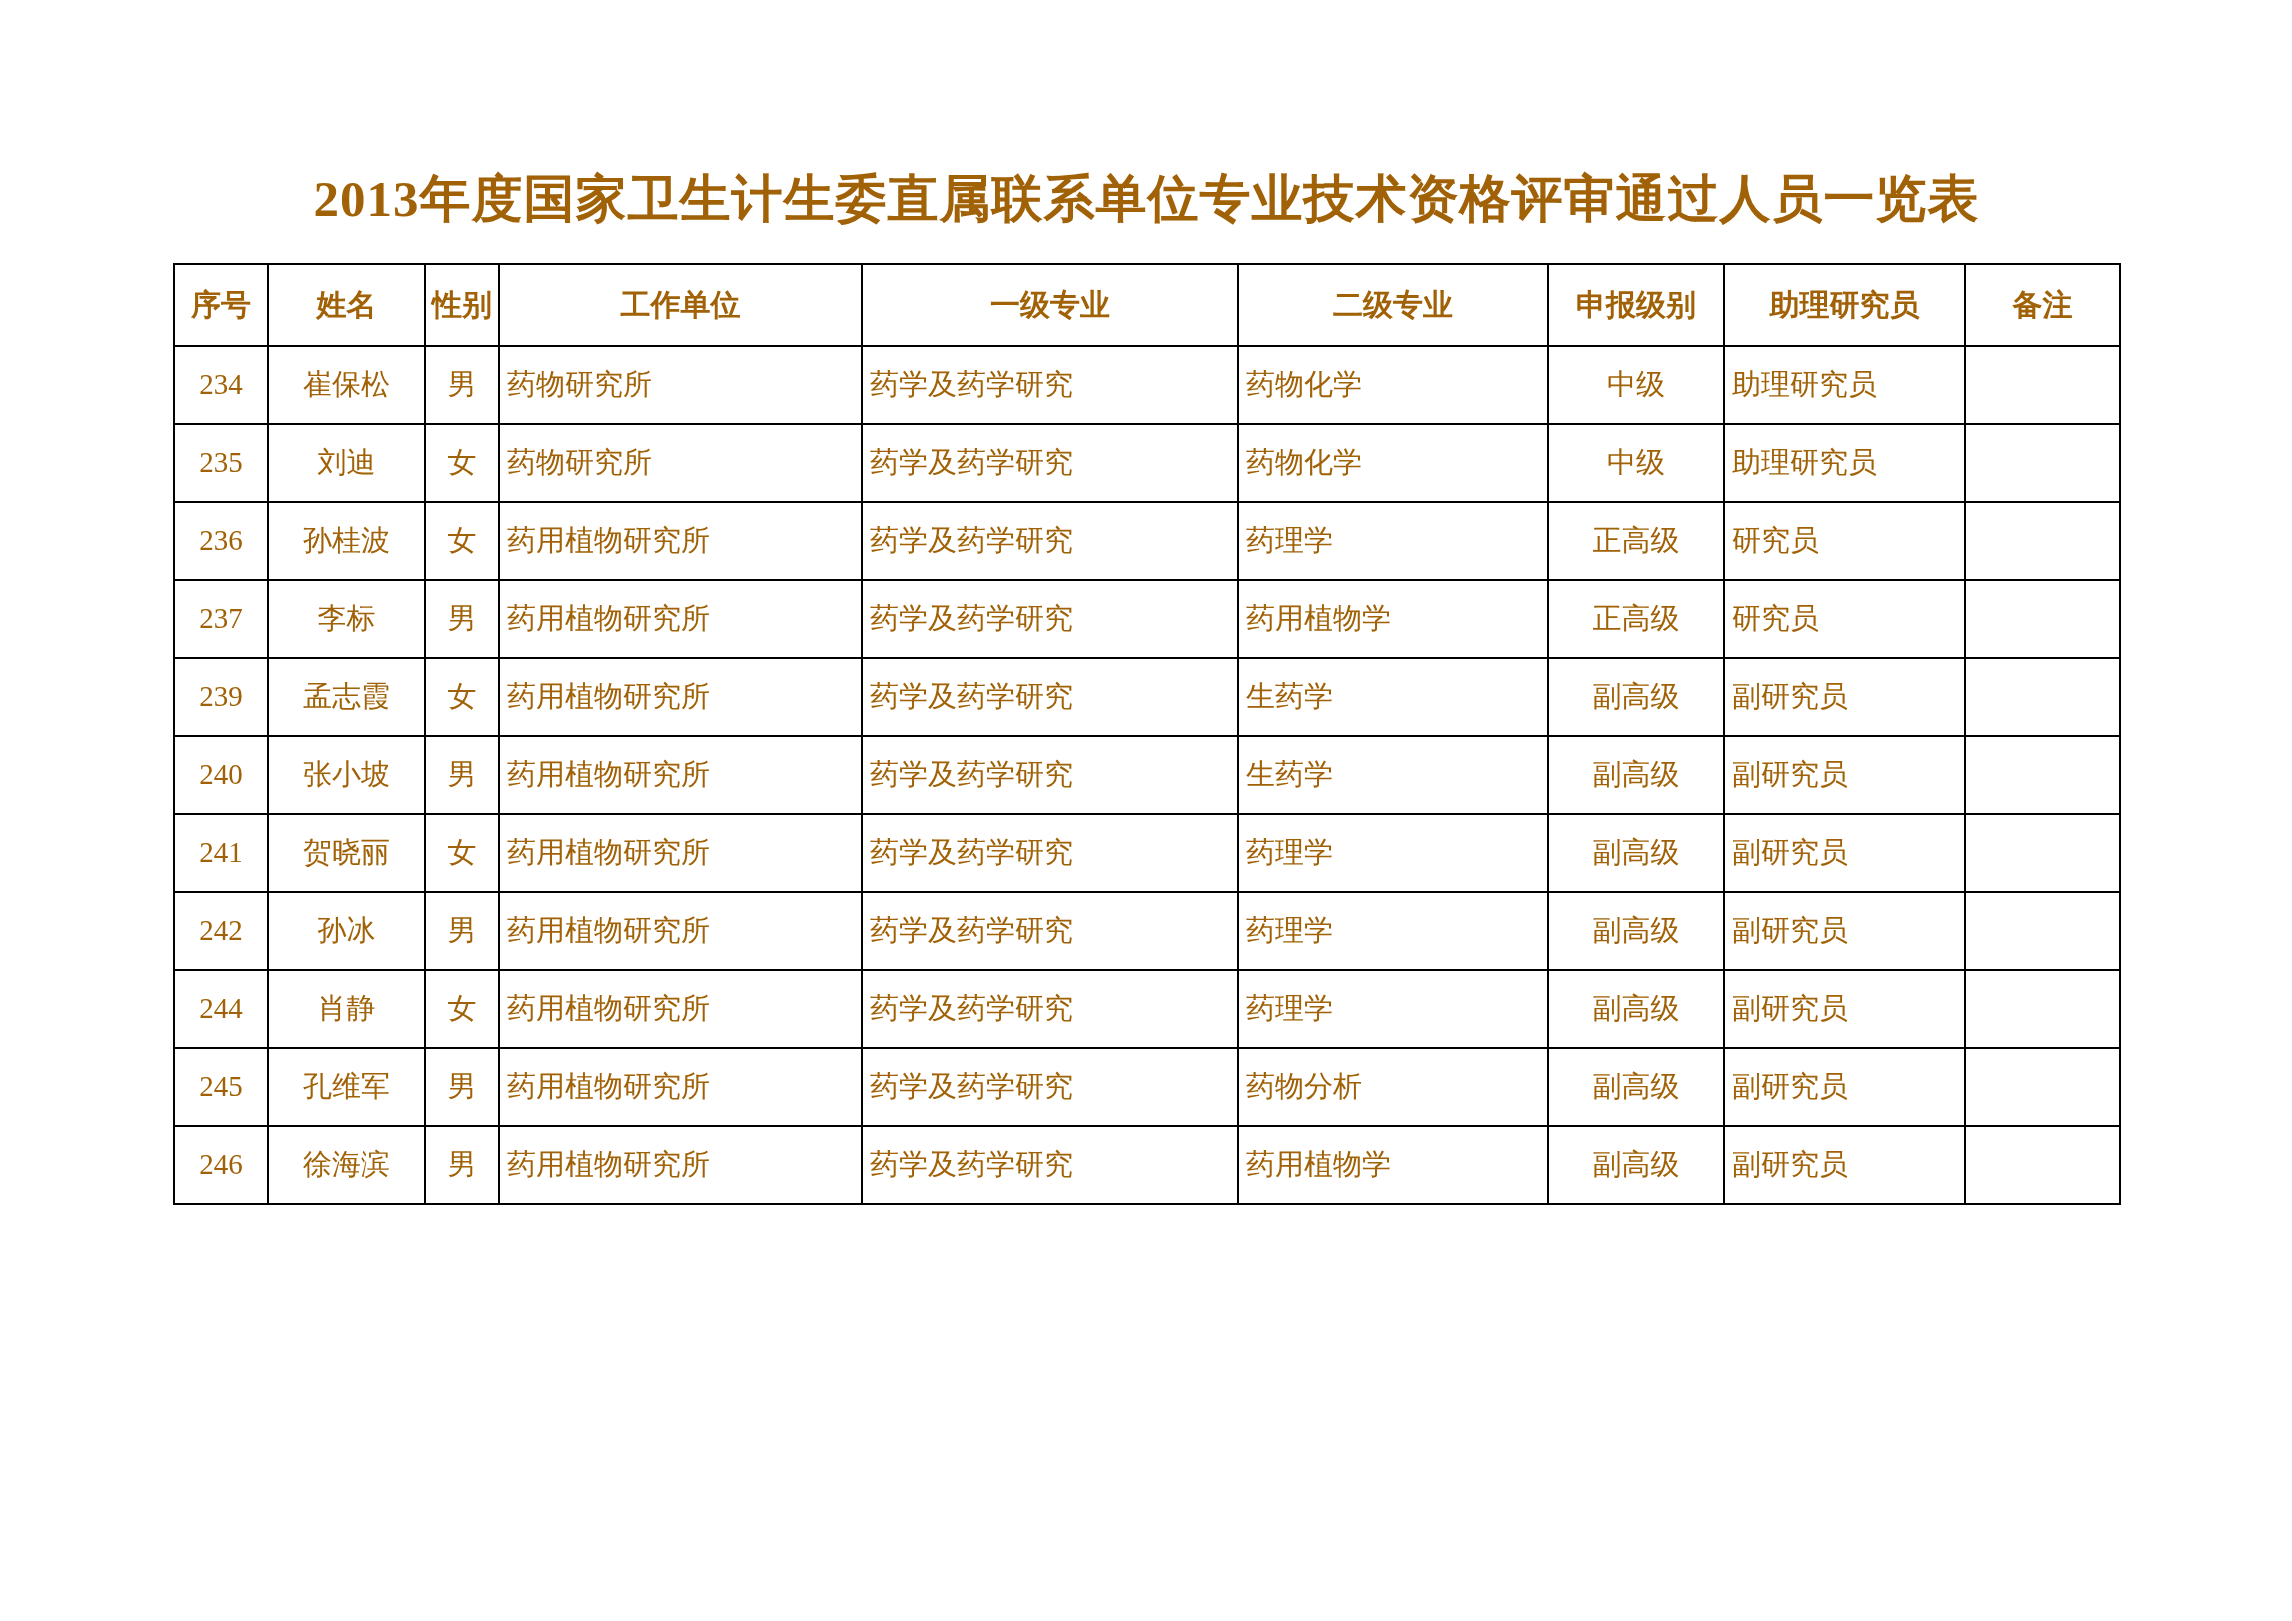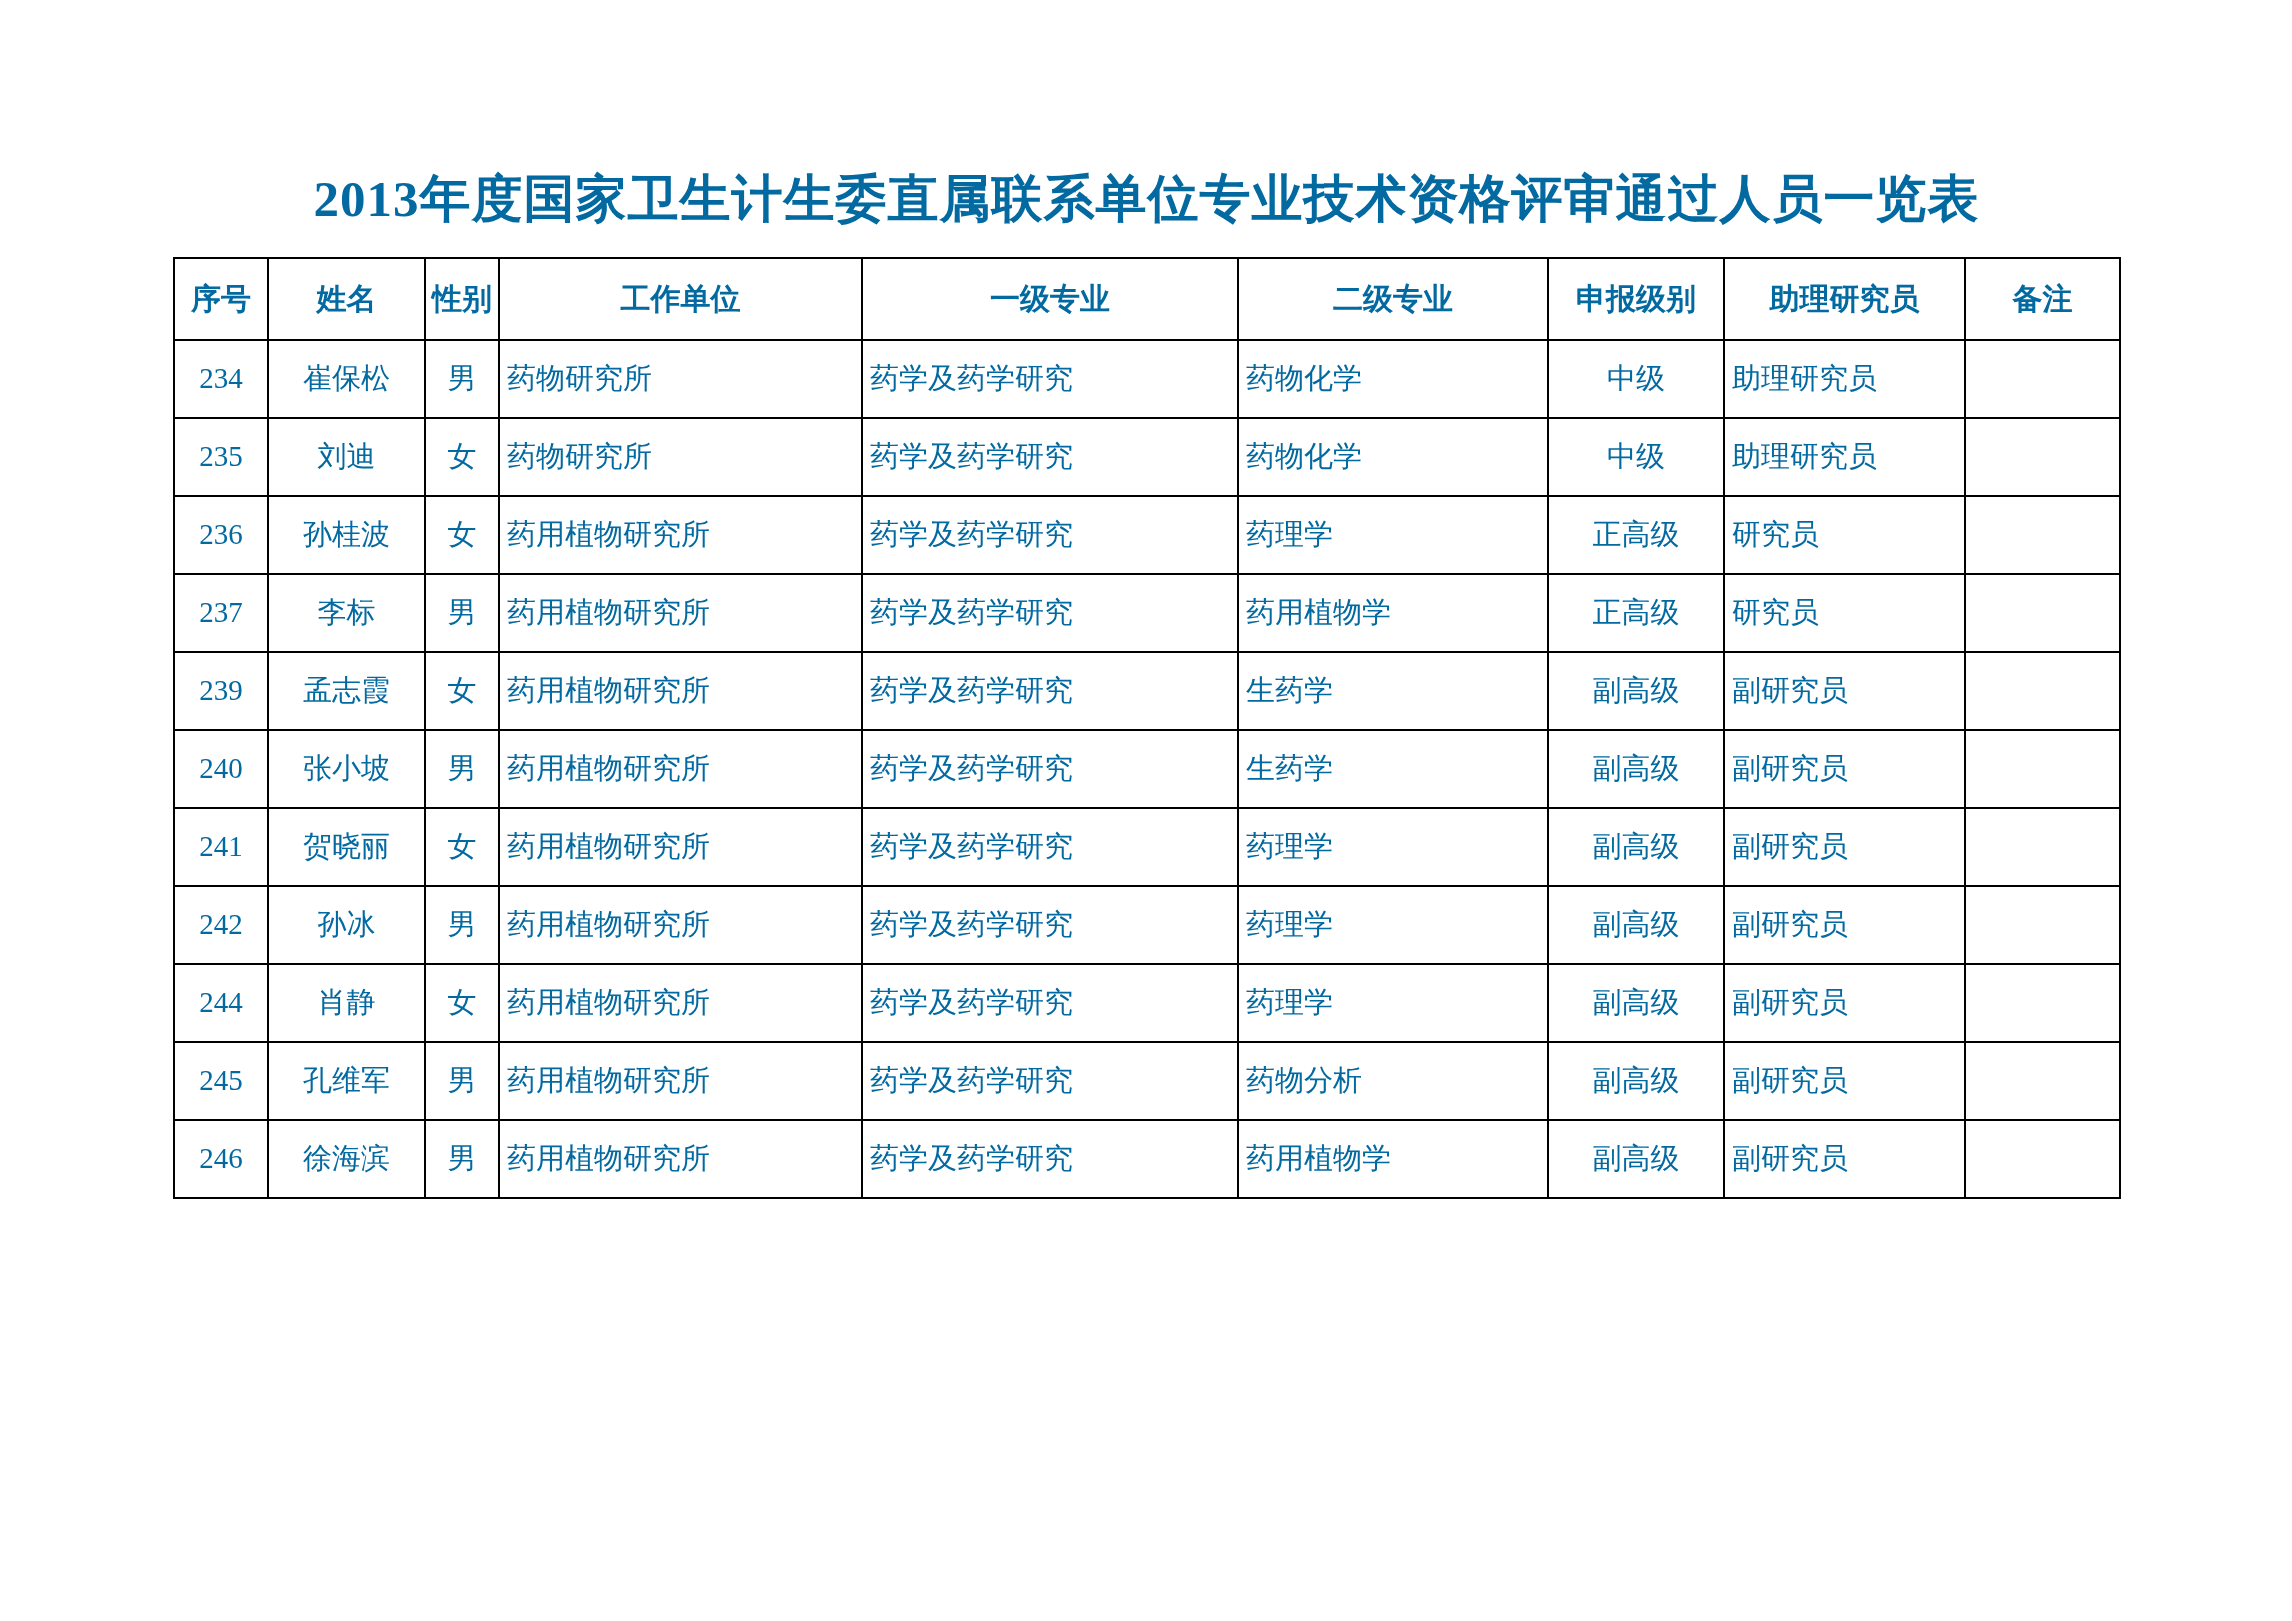--- a/index.html
+++ b/index.html
@@ -6,39 +6,39 @@
     margin: 0;
     padding: 0;
     background: #ffffff;
   }
   .page {
     position: relative;
     width: 2293px;
     height: 1621px;
     background: #ffffff;
     font-family: "Liberation Serif", serif;
-    color: #0369a1;
+    color: #a16207;
     overflow: hidden;
   }
   .doc-title {
     position: absolute;
     top: 165px;
     left: 0;
     width: 100%;
     margin: 0;
     text-align: center;
     font-size: 51px;
     font-weight: bold;
     letter-spacing: 1px;
     white-space: nowrap;
   }
   table.roster {
     position: absolute;
     left: 173px;
-    top: 257px;
+    top: 263px;
     width: 1947px;
     table-layout: fixed;
     border-collapse: collapse;
     padding-left: 40px;
   }
   table.roster th,
   table.roster td {
     border: 2.9px solid #000000;
     font-size: 29px;
     line-height: 1.15;

